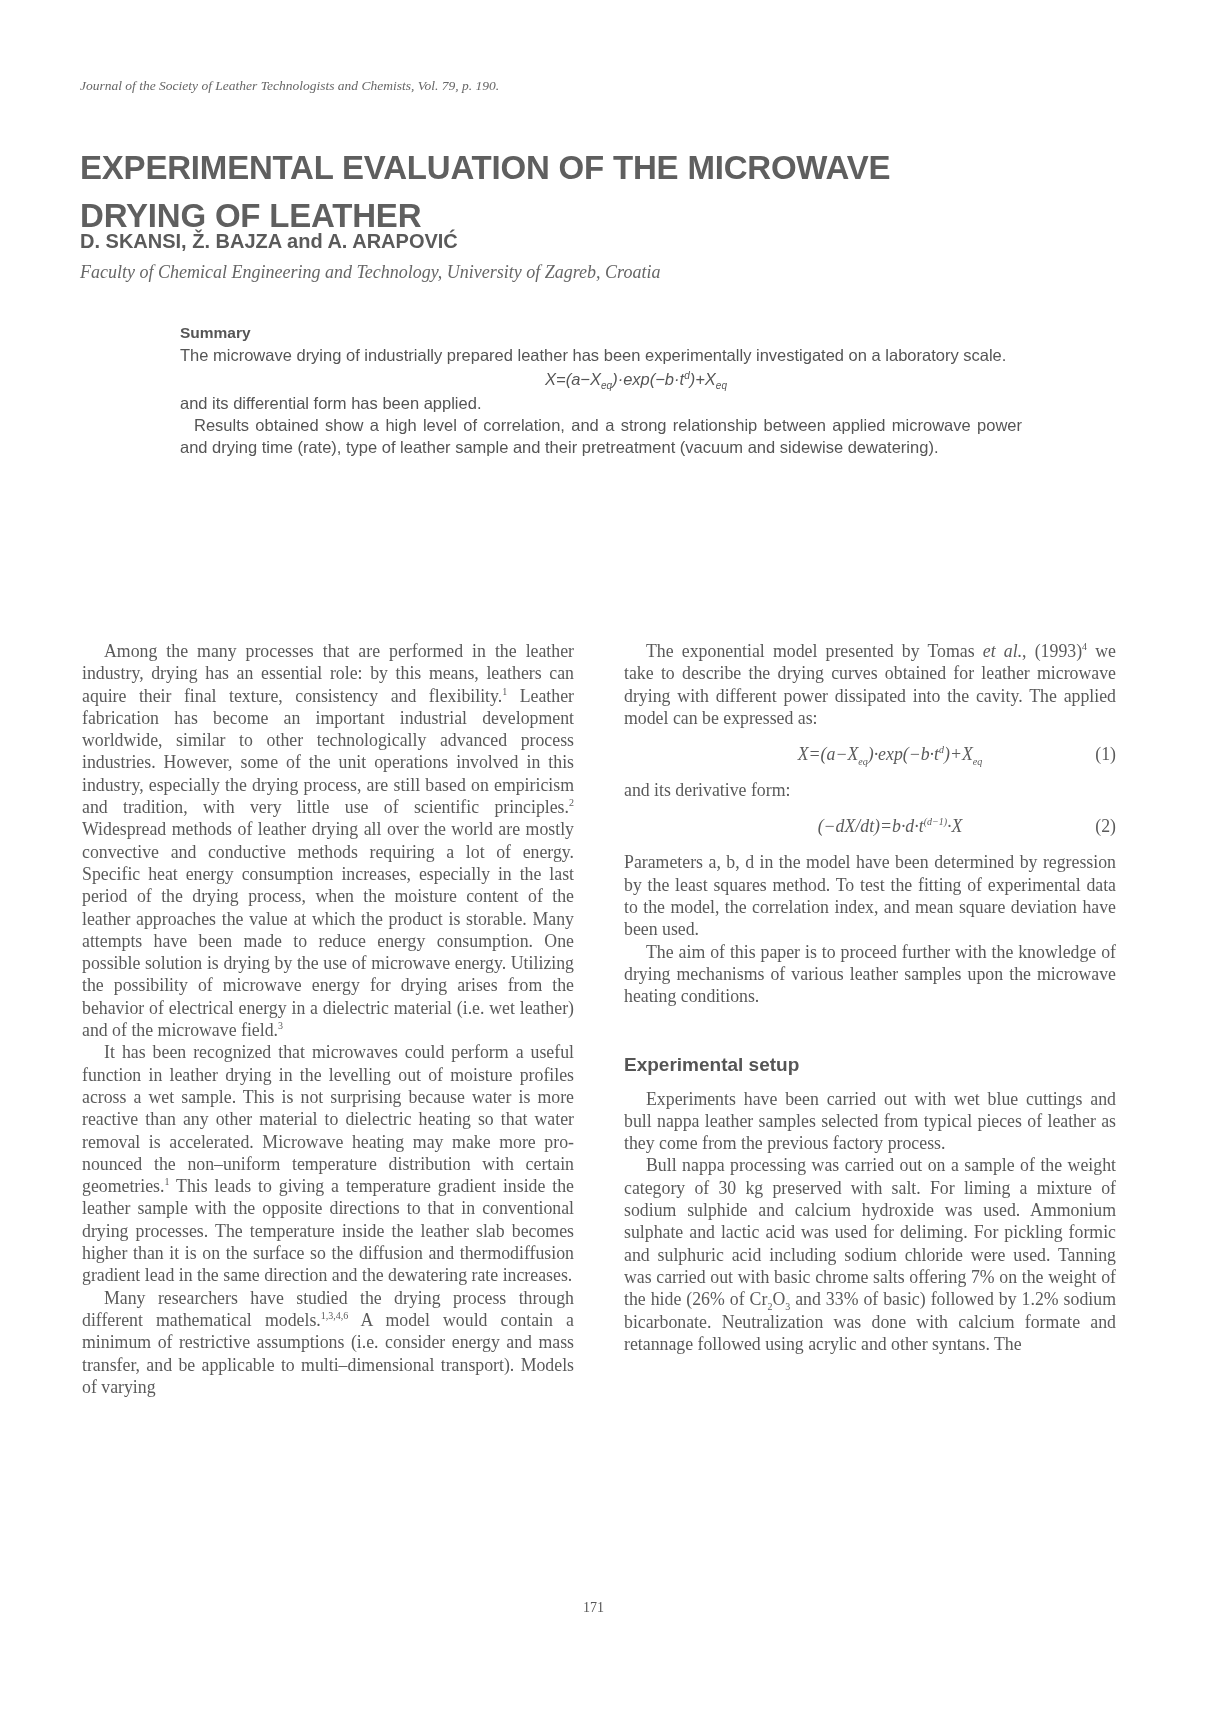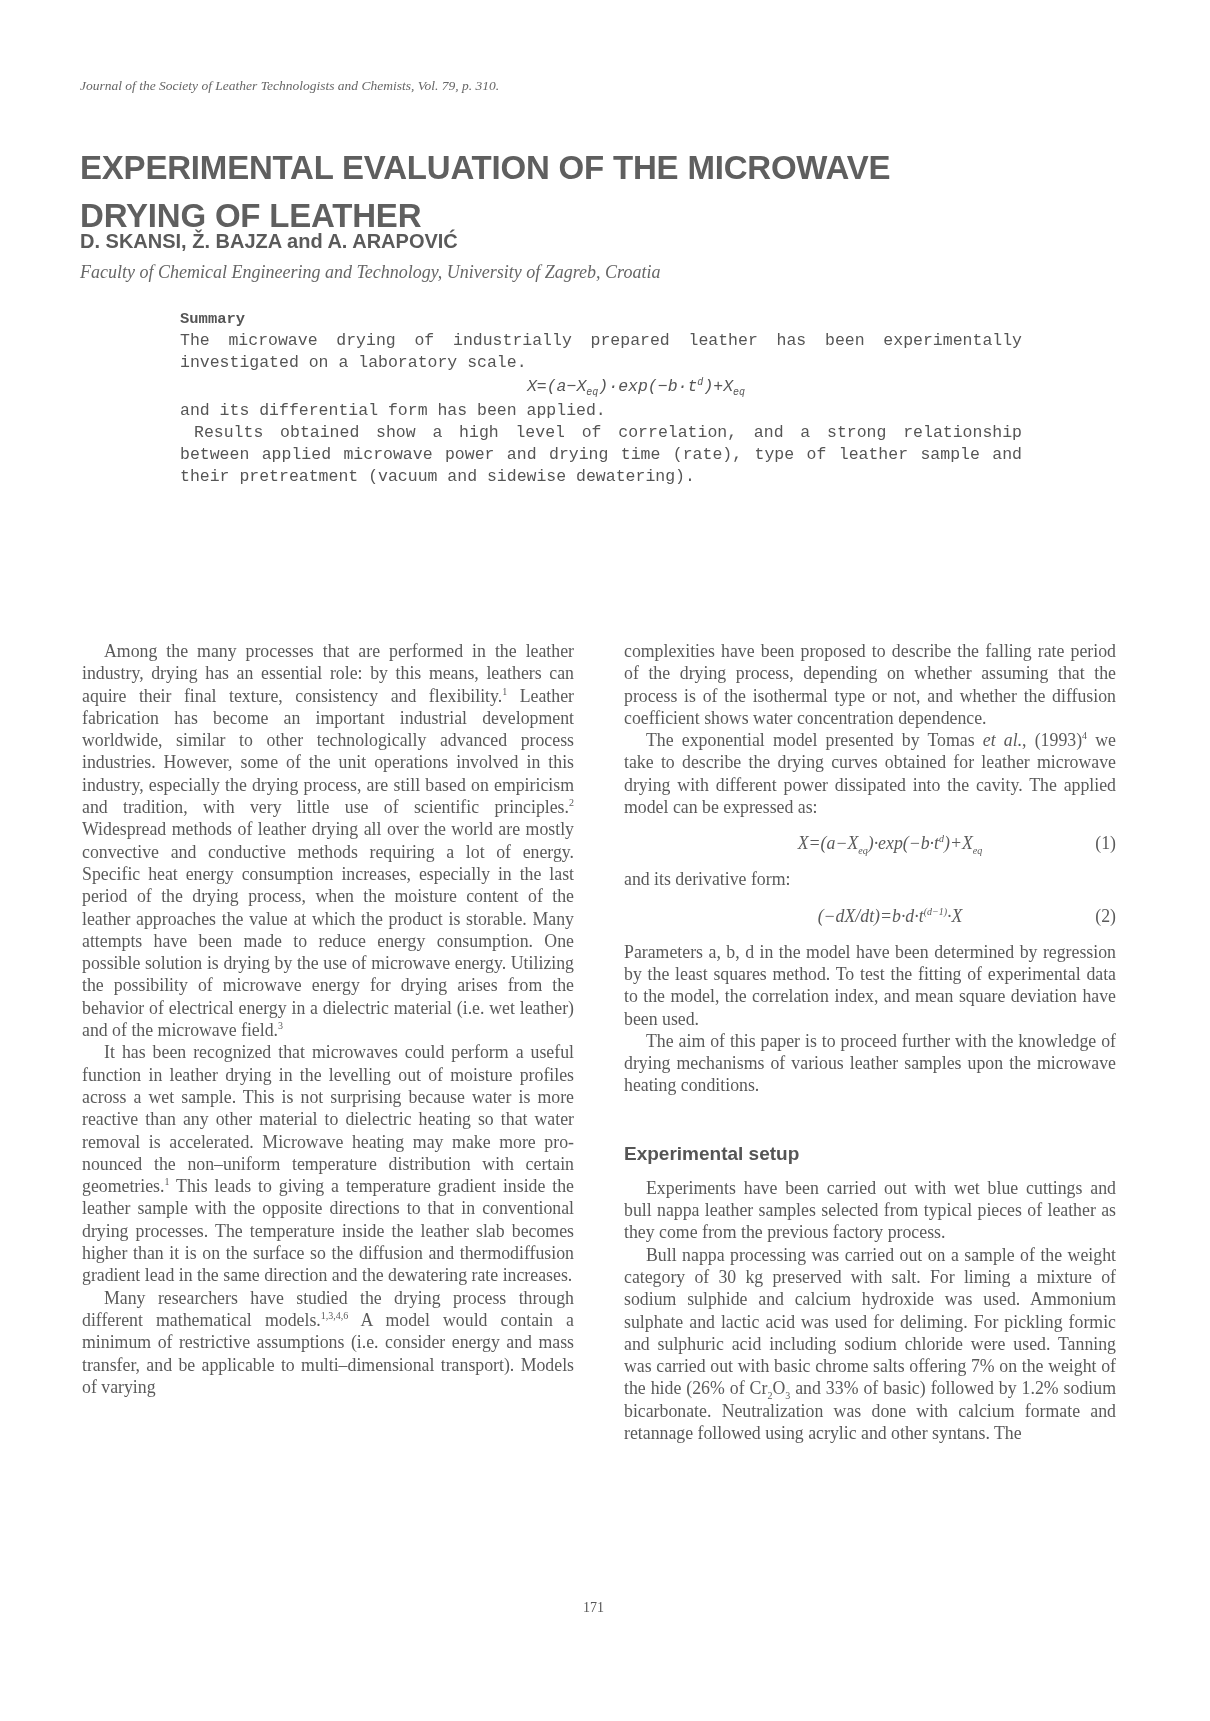--- a/index.html
+++ b/index.html
@@ -16,22 +16,22 @@
   }
   .authors {
     position: absolute; left: 80px; top: 230px;
     font-family: "Liberation Sans", sans-serif; font-weight: bold; font-size: 20px; color: #5a5a5a;
   }
   .affiliation {
     position: absolute; left: 80px; top: 262px;
     font-family: "Liberation Serif", serif; font-style: italic; font-size: 18px; color: #666;
   }
   .summary {
-    position: absolute; left: 180px; top: 308px; width: 842px;
-    font-family: Liberation Mono, monospace; font-size: 16.5px; line-height: 22px; color: #555;
+    position: absolute; left: 180px; top: 322px; width: 842px;
+    font-family: Liberation Sans, sans-serif; font-size: 16.5px; line-height: 22px; color: #555;
     text-align: justify;
   }
   .summary .sum-head { font-weight: bold; font-size: 15.5px; color: #555; display: block; }
   .summary p { margin: 0; }
   .summary p.ind { text-indent: 14px; }
   .summary .eq { text-align: center; font-style: italic; margin: 2px 0 2px 0; padding-left: 70px; }
   .col {
     position: absolute; top: 640px; width: 492px;
     font-family: "Liberation Serif", serif; font-size: 17.8px; line-height: 22.3px; color: #5a5a5a;
     text-align: justify;
@@ -55,21 +55,21 @@
   .page-number {
     position: absolute; left: 583px; top: 1600px;
     font-family: "Liberation Serif", serif; font-size: 14px; color: #555;
   }
 </style>
 </head>
 <body>
 
 <div class="page">
 
-  <div class="running-head">Journal of the Society of Leather Technologists and Chemists, Vol. 79, p. 310.</div>
+  <div class="running-head">Journal of the Society of Leather Technologists and Chemists, Vol. 79, p. 190.</div>
 
   <h1 class="title">EXPERIMENTAL EVALUATION OF THE MICROWAVE DRYING OF LEATHER</h1>
 
   <div class="authors">D. SKANSI, Ž. BAJZA and A. ARAPOVIĆ</div>
 
   <div class="affiliation">Faculty of Chemical Engineering and Technology, University of Zagreb, Croatia</div>
 
   <div class="summary">
     <span class="sum-head">Summary</span>
     <p>The microwave drying of industrially prepared leather has been experimentally investigated on a laboratory scale.</p>
@@ -78,21 +78,20 @@
     <p class="ind">Results obtained show a high level of correlation, and a strong relationship between applied microwave power and drying time (rate), type of leather sample and their pretreatment (vacuum and sidewise dewatering).</p>
   </div>
 
   <div class="col col-left">
     <p class="ind"><span>Among the many processes that are performed in the leather industry, drying has an essential role: by this means, leathers can aquire their final texture, consistency and flexibility.</span><sup>1</sup><span> Leather fabrication has become an important industrial development worldwide, similar to other technologically advanced process industries. However, some of the unit operations involved in this industry, especially the drying process, are still based on empiricism and tradition, with very little use of scientific principles.</span><sup>2</sup><span> Widespread methods of leather drying all over the world are mostly convective and conductive methods requiring a lot of energy. Specific heat energy consumption increases, especially in the last period of the drying process, when the moisture content of the leather approaches the value at which the product is storable. Many attempts have been made to reduce energy consumption. One possible solution is drying by the use of microwave energy. Utilizing the possibility of microwave energy for drying arises from the behavior of electrical energy in a dielectric material (i.e. wet leather) and of the microwave field.</span><sup>3</sup></p>
     <p class="ind"><span>It has been recognized that microwaves could perform a useful function in leather drying in the levelling out of moisture profiles across a wet sample. This is not surprising because water is more reactive than any other material to dielectric heating so that water removal is accelerated. Microwave heating may make more pro-nounced the non–uniform temperature distribution with certain geometries.</span><sup>1</sup><span> This leads to giving a temperature gradient inside the leather sample with the opposite directions to that in conventional drying processes. The temperature inside the leather slab becomes higher than it is on the surface so the diffusion and thermodiffusion gradient lead in the same direction and the dewatering rate increases.</span></p>
     <p class="ind"><span>Many researchers have studied the drying process through different mathematical models.</span><sup>1,3,4,6</sup><span> A model would contain a minimum of restrictive assumptions (i.e. consider energy and mass transfer, and be applicable to multi–dimensional transport). Models of varying</span></p>
   </div>
 
   <div class="col col-right">
-    <p>complexities have been proposed to describe the falling rate period of the drying process, depending on whether assuming that the process is of the isothermal type or not, and whether the diffusion coefficient shows water concentration dependence.</p>
     <p class="ind"><span>The exponential model presented by Tomas </span><i>et al.</i><span>, (1993)</span><sup>4</sup><span> we take to describe the drying curves obtained for leather microwave drying with different power dissipated into the cavity. The applied model can be expressed as:</span></p>
 
     <div class="eqline">
       <span class="eqbody">X=(a−X<sub>eq</sub>)·exp(−b·t<sup>d</sup>)+X<sub>eq</sub></span>
       <span class="eqnum">(1)</span>
     </div>
 
     <p>and its derivative form:</p>
 
     <div class="eqline">

